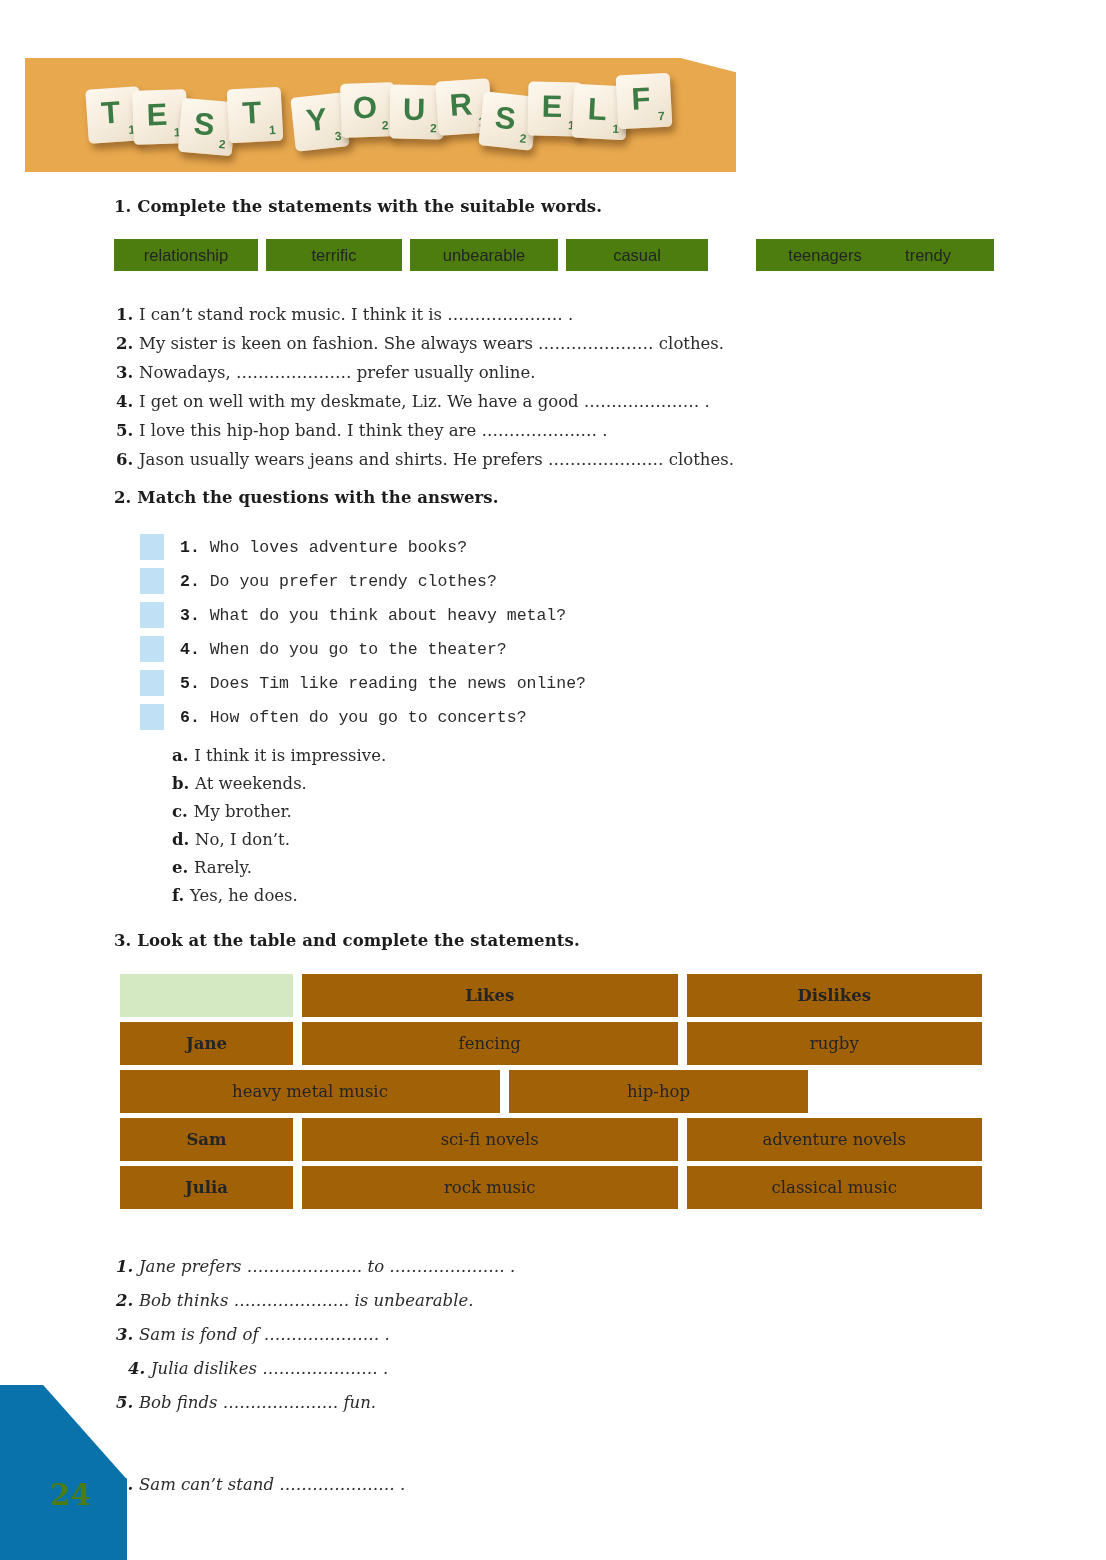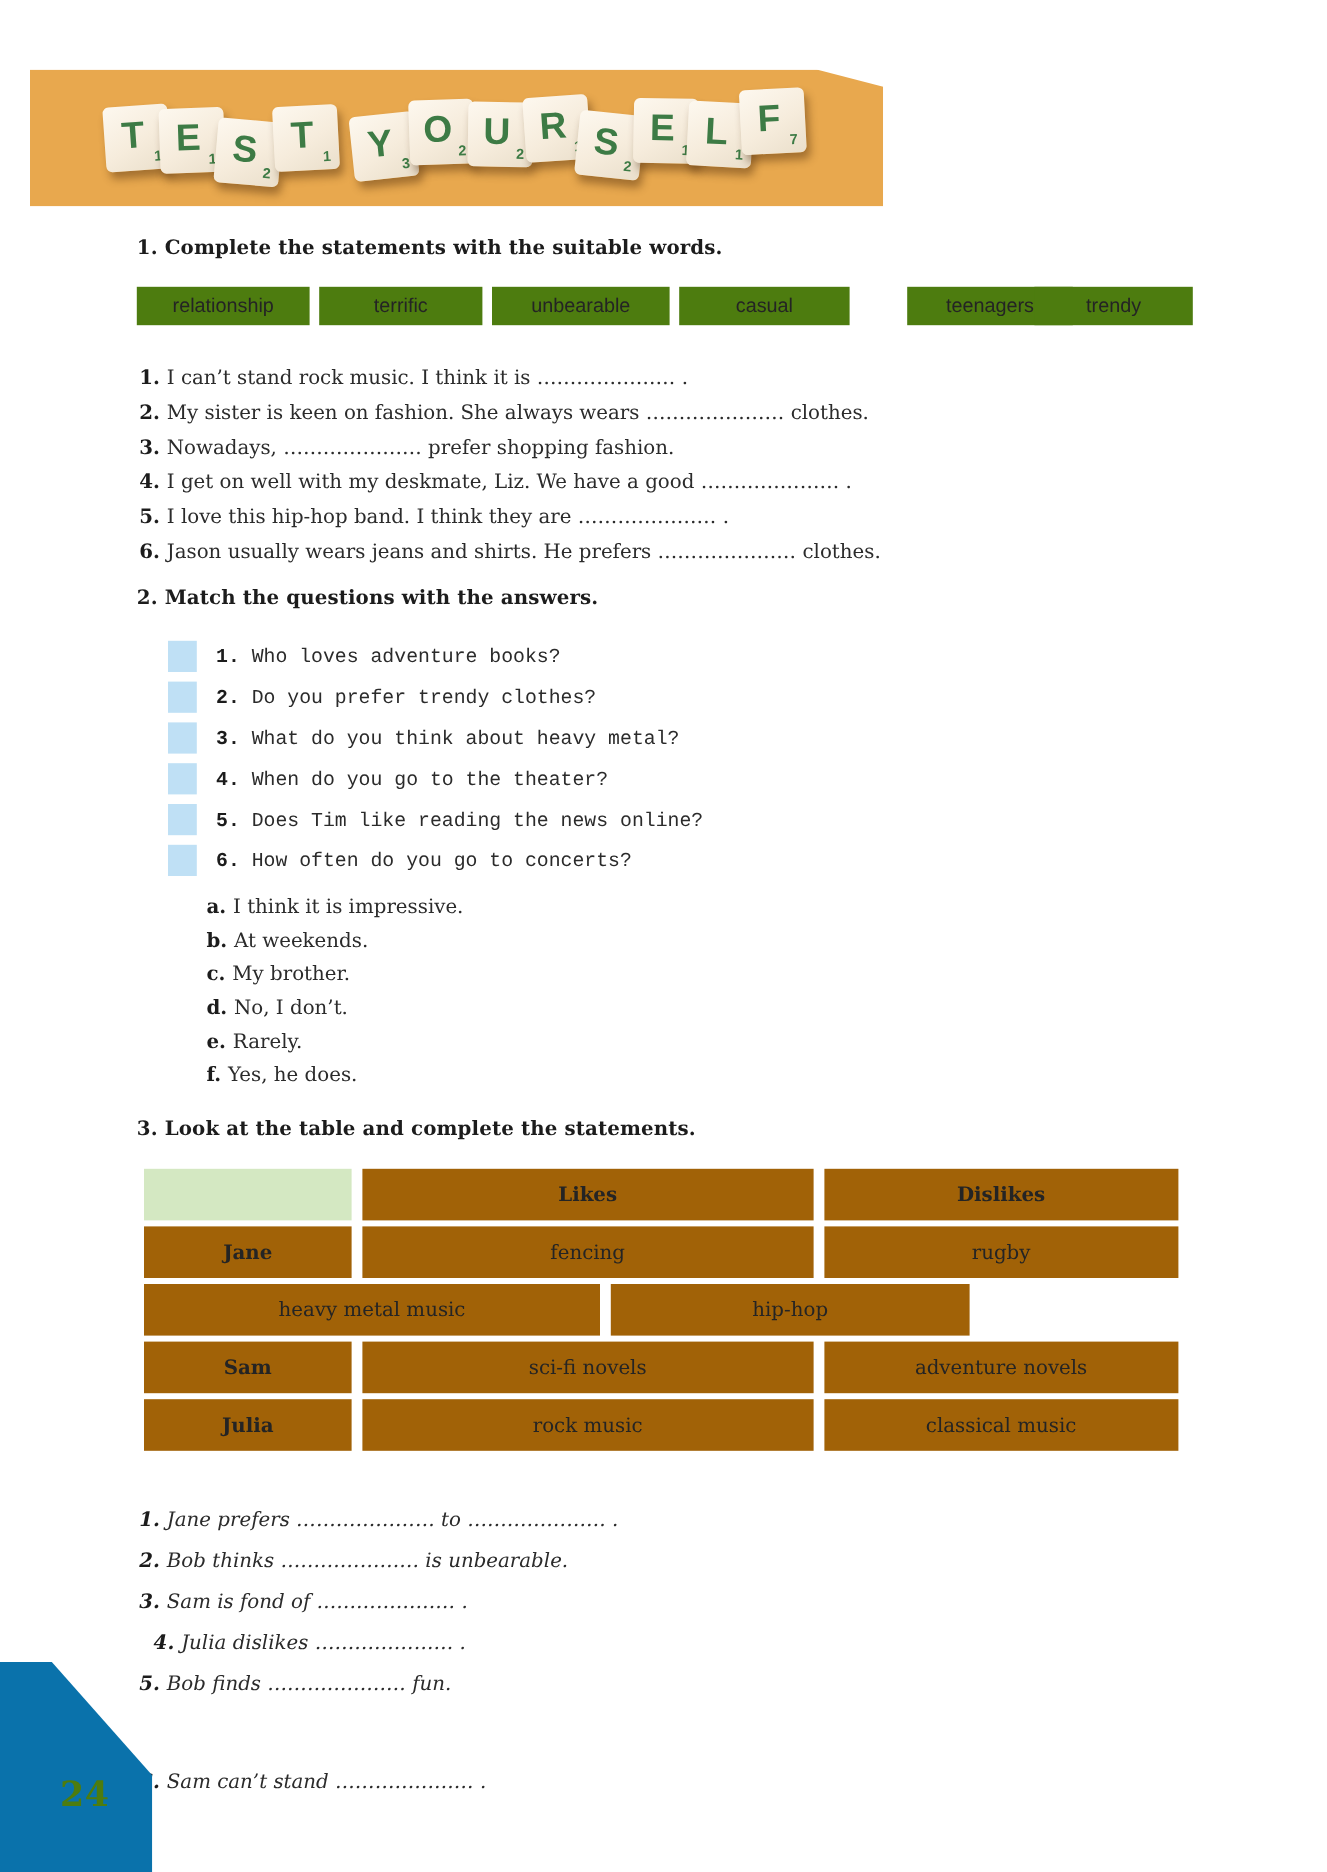--- a/index.html
+++ b/index.html
@@ -281,21 +281,21 @@
     <div class="word-chip" style="left: 152px; width: 136px;">terrific</div>
     <div class="word-chip" style="left: 296px; width: 148px;">unbearable</div>
     <div class="word-chip" style="left: 452px; width: 142px;">casual</div>
     <div class="word-chip" style="left: 602px; width: 138px; margin-left: 40px;">teenagers</div>
     <div class="word-chip" style="left: 748px; width: 132px;">trendy</div>
   </div>
 
 <div class="stmt-list" id="ex1-list" style="left:116px; top:300px;">
     <div class="stmt" style="height: 29px; line-height: 29px;"><span class="num">1. </span><span>I can’t stand rock music. I think it is ………………… .</span></div>
     <div class="stmt" style="height: 29px; line-height: 29px;"><span class="num">2. </span><span>My sister is keen on fashion. She always wears ………………… clothes.</span></div>
-    <div class="stmt" style="height: 29px; line-height: 29px;"><span class="num">3. </span><span>Nowadays, ………………… prefer shopping fashion.</span></div>
+    <div class="stmt" style="height: 29px; line-height: 29px;"><span class="num">3. </span><span>Nowadays, ………………… prefer usually online.</span></div>
     <div class="stmt" style="height: 29px; line-height: 29px;"><span class="num">4. </span><span>I get on well with my deskmate, Liz. We have a good …………………  .</span></div>
     <div class="stmt" style="height: 29px; line-height: 29px;"><span class="num">5. </span><span>I  love this hip-hop band. I think they are ………………… .</span></div>
     <div class="stmt" style="height: 29px; line-height: 29px;"><span class="num">6. </span><span>Jason usually wears jeans and shirts. He prefers ………………… clothes.</span></div>
   </div>
 
 <div class="task-head" style="left:114px; top:488px;">2. Match the questions with the answers.</div>
 
 <div class="match-list" id="match-list">
     <div class="match-row">
       <div class="match-box"></div>

